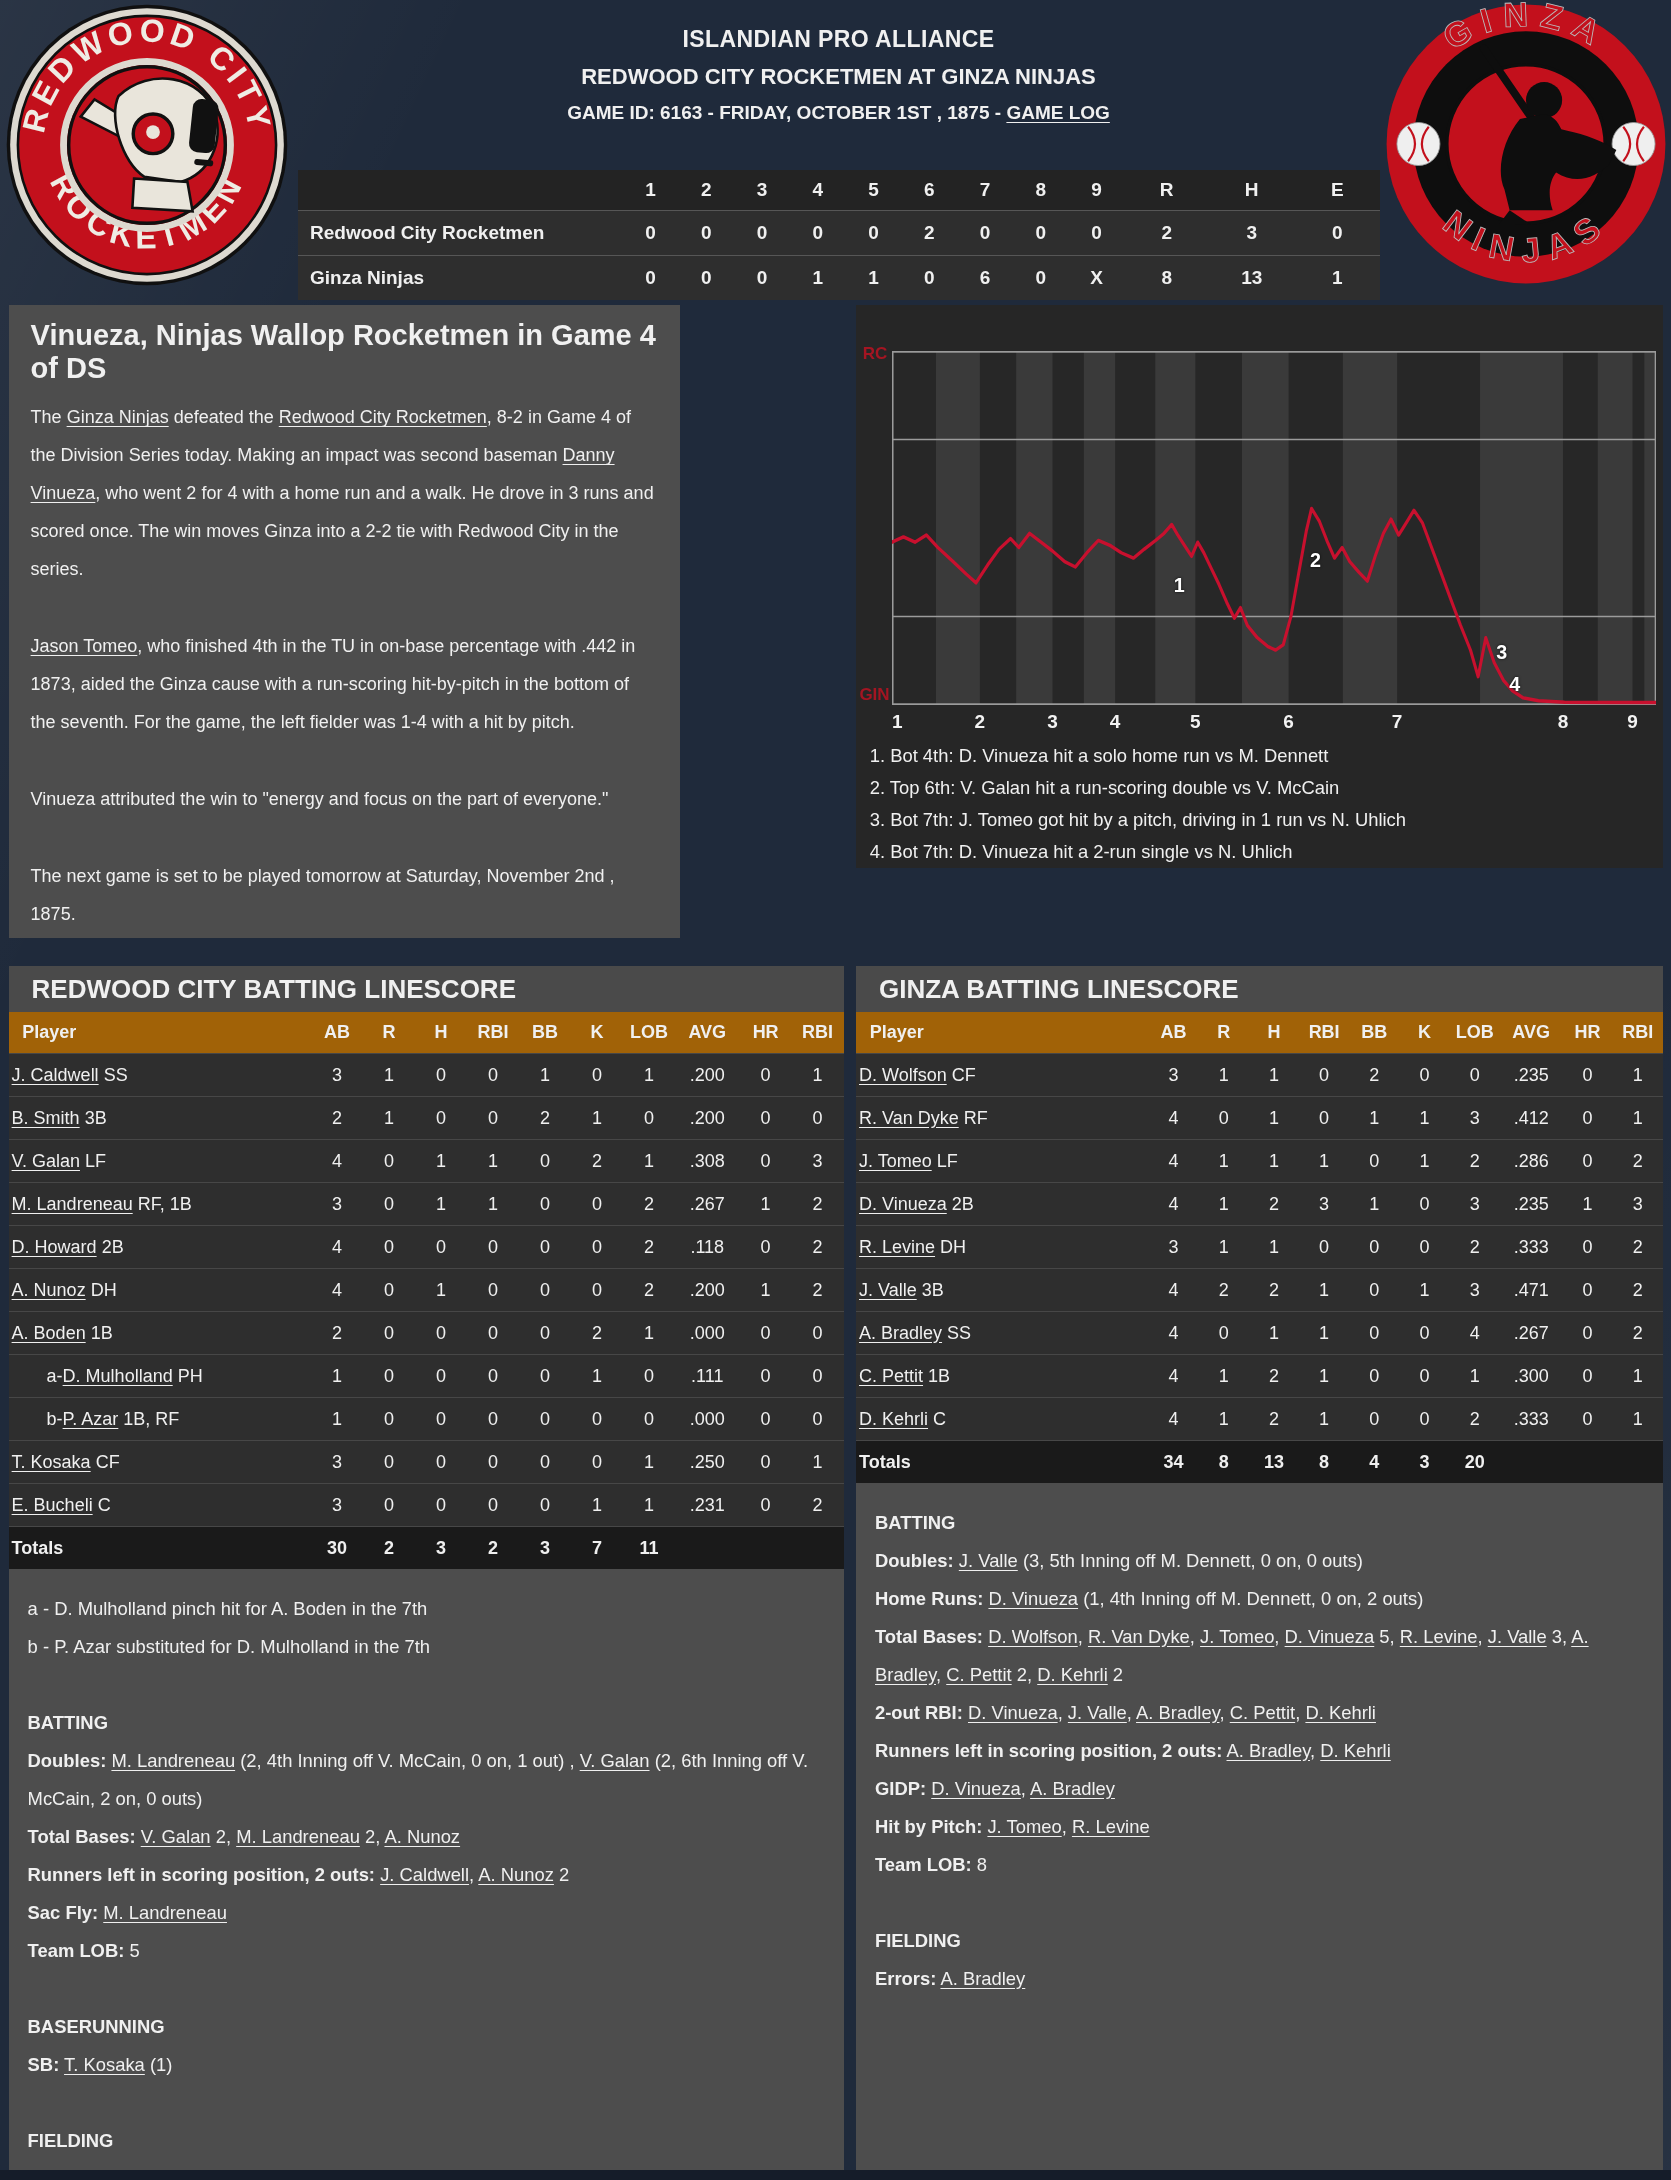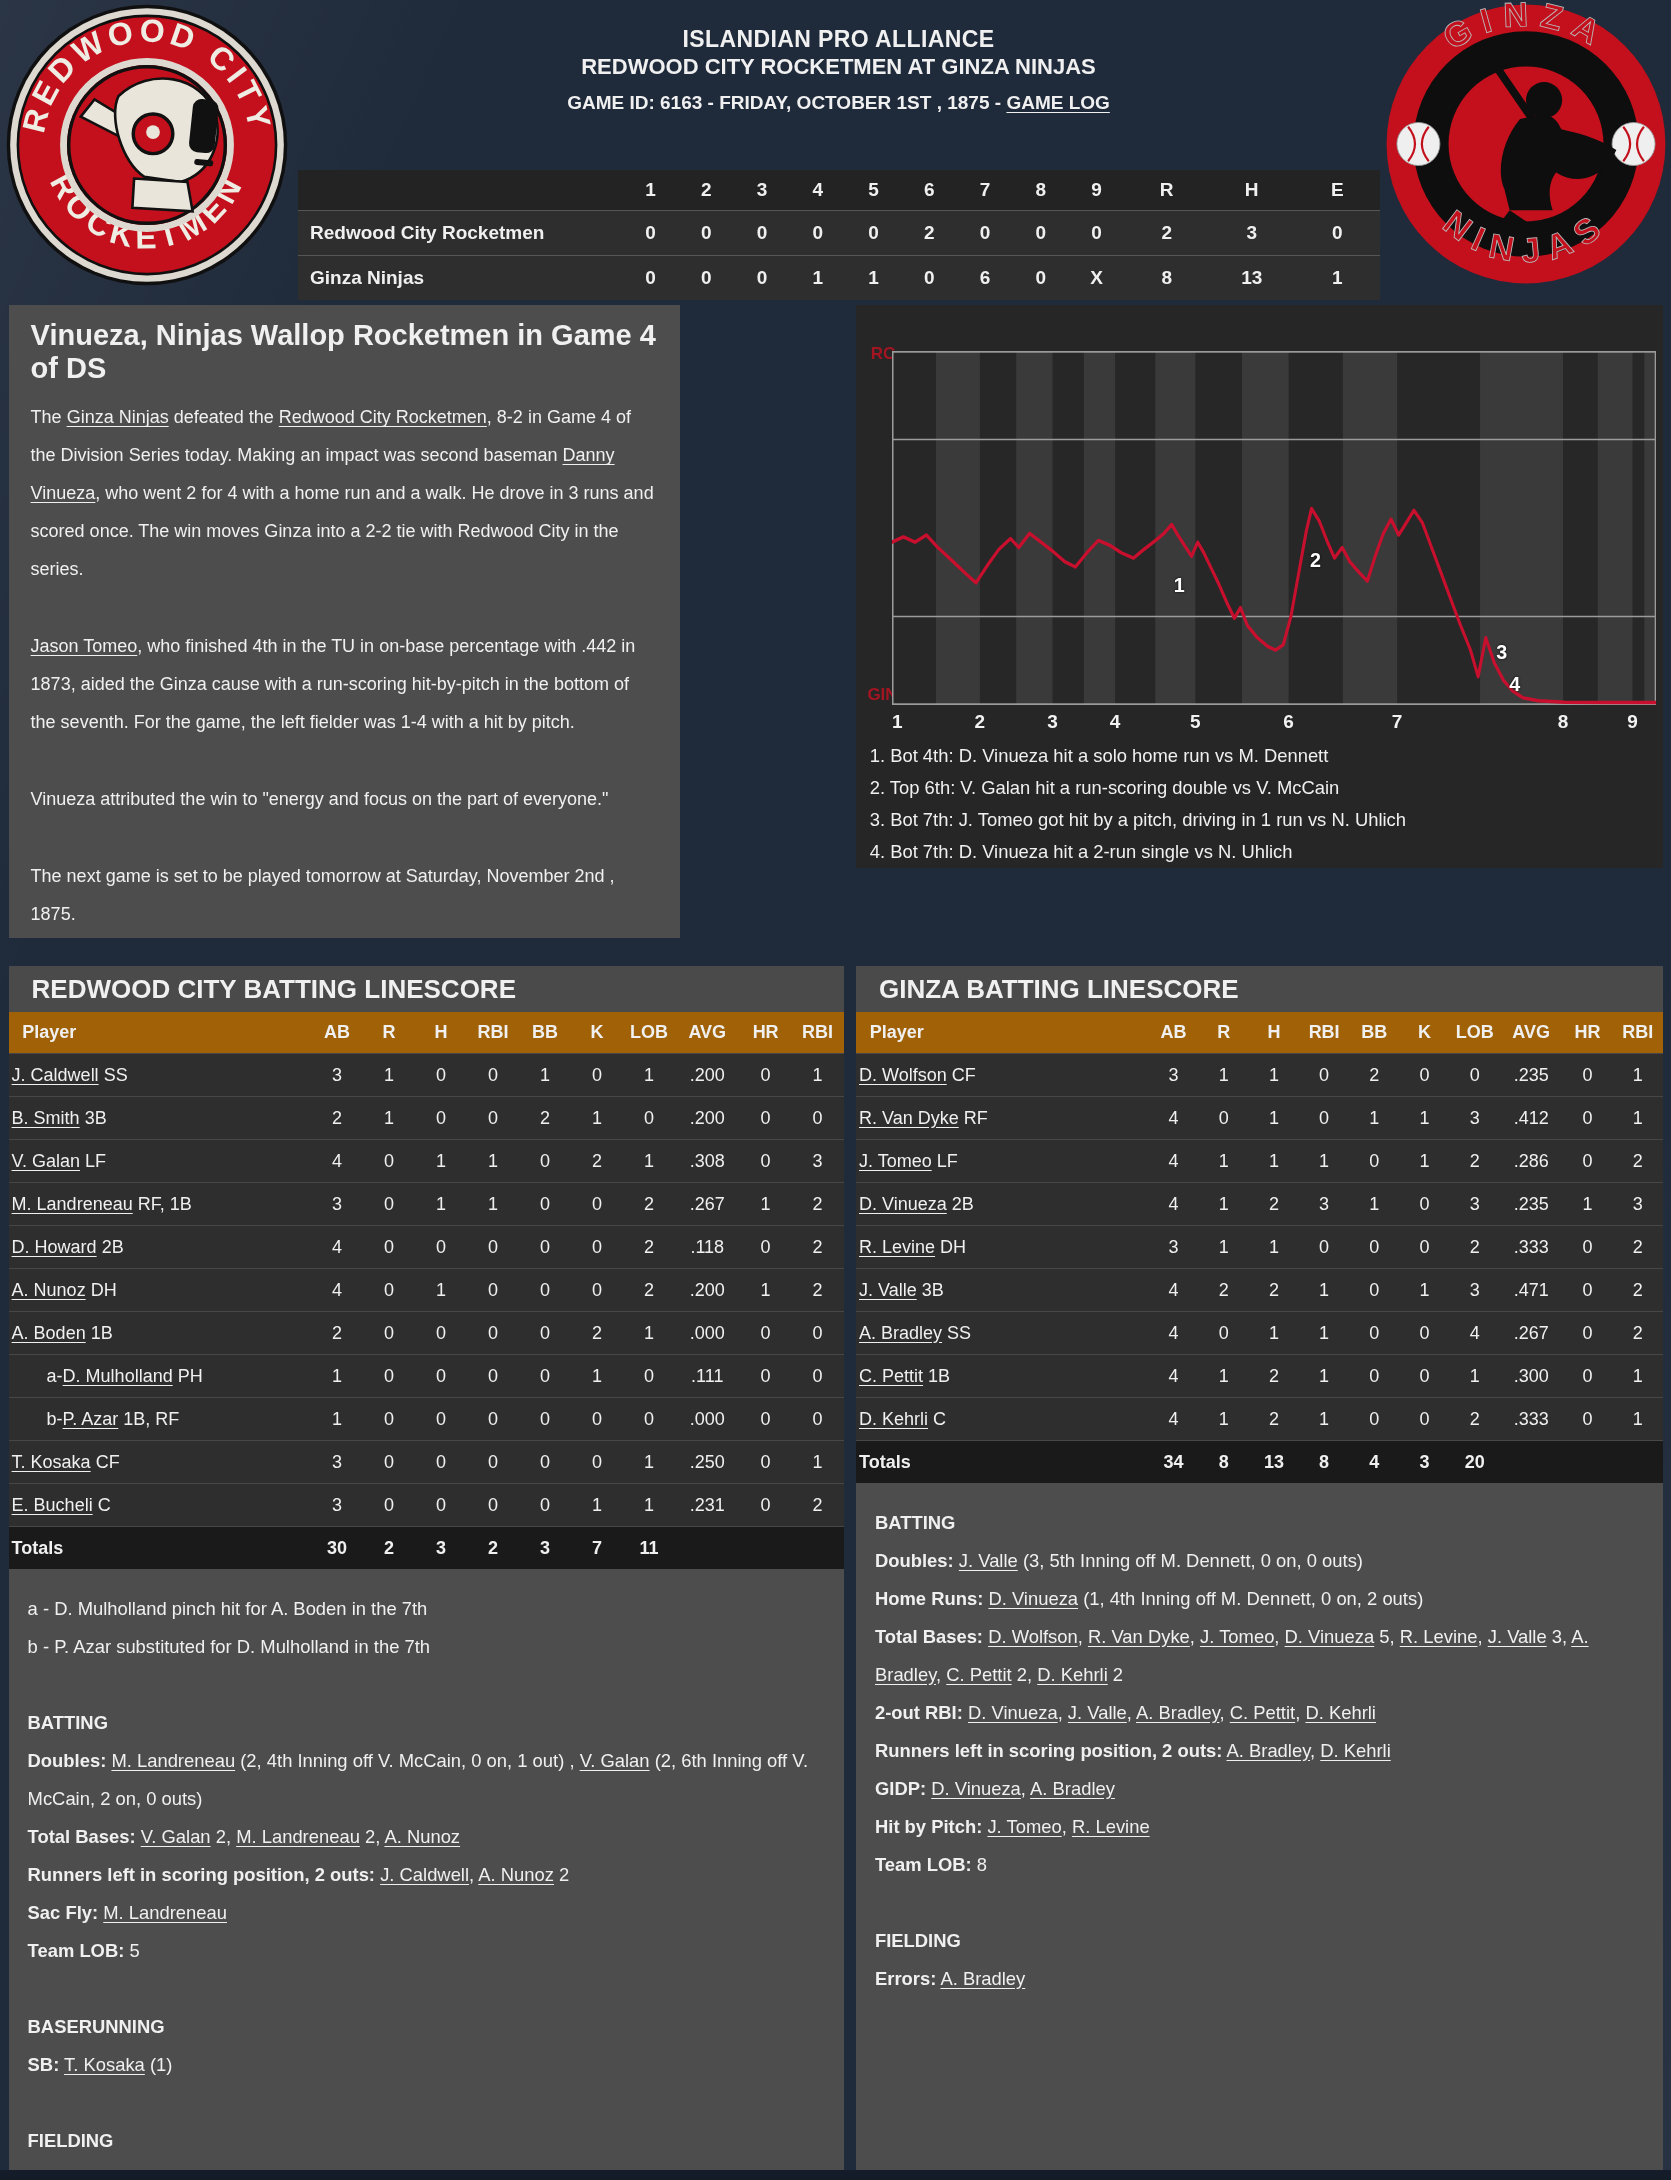--- a/index.html
+++ b/index.html
@@ -7,21 +7,21 @@
         font-family:"Liberation Sans",sans-serif;color:#f0f0f0;overflow:hidden;}
   .page::before{content:"";position:absolute;inset:0;pointer-events:none;
         background:linear-gradient(115deg,rgba(255,255,255,.05) 0%,rgba(255,255,255,0) 18%),
                    linear-gradient(295deg,rgba(255,255,255,.04) 0%,rgba(255,255,255,0) 22%);}
   .lnk{text-decoration:underline;text-underline-offset:2.6px;cursor:pointer;}
   .b{font-weight:bold;}
 
   
   .hdr-center{position:absolute;left:295px;top:26px;width:1087px;text-align:center;}
   .hdr-league{font-size:23px;font-weight:bold;letter-spacing:0.4px;}
-  .hdr-matchup{font-size:22px;font-weight:bold;margin-top:1px;}
+  .hdr-matchup{font-size:22px;font-weight:bold;margin-top:11px;}
   .hdr-game{font-size:19px;font-weight:bold;margin-top:12px;}
   .logo{position:absolute;width:284px;height:284px;}
   .logo.away{left:5.1px;top:3.4px;}
   .logo.home{left:1384px;top:1.7px;}
 
   
   table.linescore{position:absolute;left:298px;top:170px;width:1082px;border-collapse:collapse;font-size:19px;}
   table.linescore th{background:#232323;height:38px;font-weight:bold;text-align:center;}
   table.linescore td{background:#2e2e2e;height:42px;text-align:center;font-weight:bold;border-top:1.7px solid #565656;}
   table.linescore .ls-team{text-align:left;padding-left:12px;font-weight:bold;}
@@ -29,21 +29,21 @@
   
   .article{position:absolute;left:8.6px;top:305px;width:671px;height:633px;background:#4d4d4d;
            padding:13.7px 22px;box-sizing:border-box;overflow:hidden;}
   .article h1{font-size:29px;margin:0 0 13.7px;font-weight:bold;}
   .article p{font-size:18px;line-height:38px;margin:0 0 39px;}
 
   
   .chartpanel{position:absolute;left:856px;top:305px;width:807px;height:563px;background:#262626;}
   .plot{position:absolute;left:36px;top:46px;right:6.8px;height:354px;}
   .plot svg{width:100%;height:100%;display:block;}
-  .ylab{position:absolute;font-weight:bold;font-size:17px;color:#a41522;margin-left:8px;}
+  .ylab{position:absolute;font-weight:bold;font-size:17px;color:#a41522;}
   .ylab.rc{left:6.8px;top:39px;}
   .ylab.gin{left:3.4px;top:380px;}
   .xlabs{position:absolute;left:36px;right:6.8px;top:406px;height:26px;}
   .xlabs span{position:absolute;transform:translateX(-50%);font-weight:bold;font-size:19px;color:#f2f2f2;}
   .marker{position:absolute;transform:translate(-50%,-50%);font-weight:bold;font-size:19.7px;color:#fff;
           text-shadow:0 0.9px 2.6px rgba(0,0,0,.9);}
   .events{position:absolute;left:13.7px;top:435px;right:8.6px;font-size:18.4px;line-height:32px;}
 
   
   .bat{position:absolute;top:966px;height:1205px;display:flex;flex-direction:column;box-sizing:border-box;}

